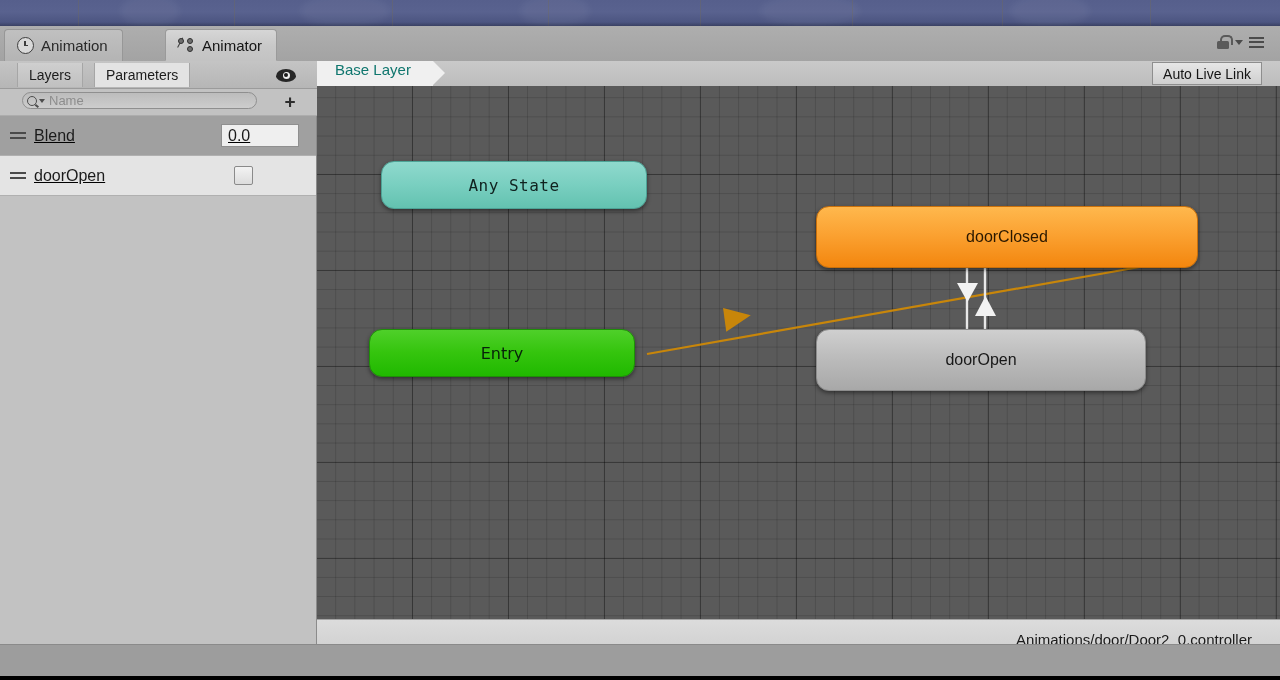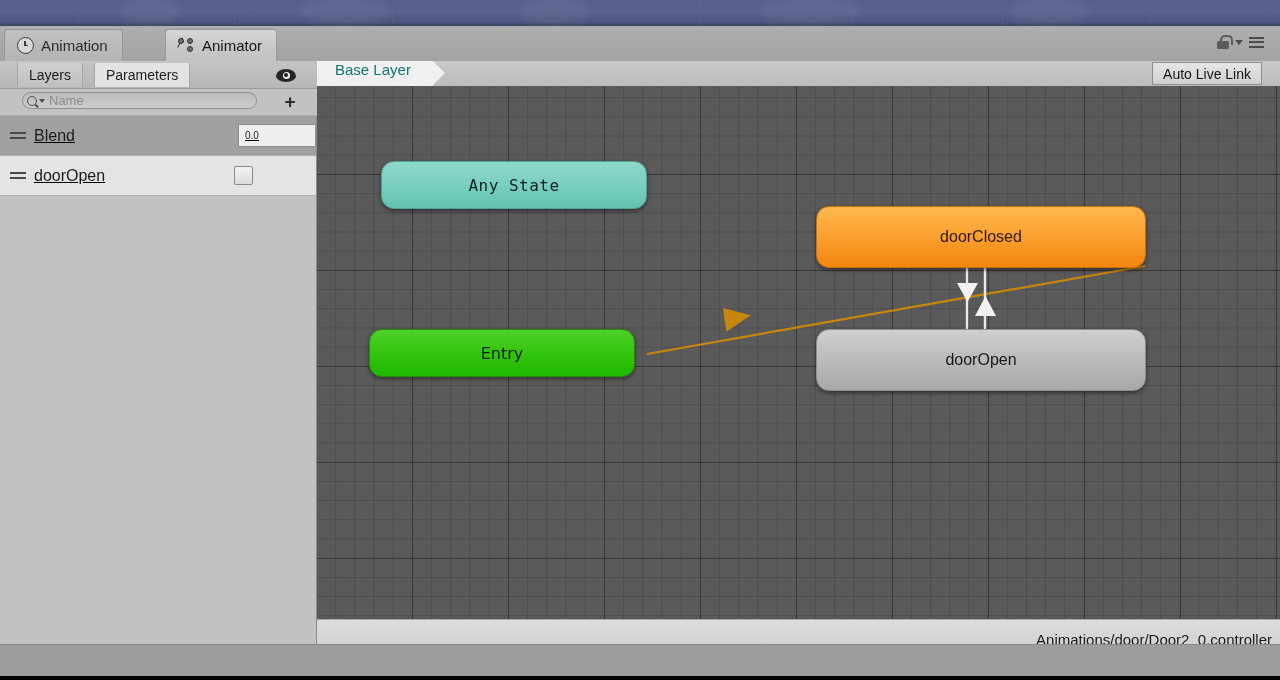--- a/index.html
+++ b/index.html
@@ -204,24 +204,24 @@
   }
   .param-row.selected { background: #a0a0a0; }
   .param-row.normal   { background: #e4e4e4; }
   .grip {
     width: 16px; margin-left: 10px; flex: none;
     display:flex; flex-direction: column; gap: 3px;
   }
   .grip span { display:block; height: 2px; background: #4a4a4a; }
   .param-name { font-size: 16px; color: #1b1b1b; margin-left: 8px; flex: 1; }
   .param-value-box {
-    width: 78px; height: 23px; 
+    width: 78px; height: 23px; margin-right: 17px;
     background: #efefef; border: 1px solid #8f8f8f;
     display:flex; align-items:center; box-sizing:border-box;
-    font-size: 10px; color: #1b1b1b; padding-left: 6px;
+    font-size: 16px; color: #1b1b1b; padding-left: 6px;
   }
   .param-checkbox {
     width: 19px; height: 19px; margin-right: 63px;
     background: linear-gradient(180deg,#f3f3f3,#dcdcdc);
     border: 1px solid #8a8a8a; border-radius: 2px; box-sizing:border-box;
   }
   .param-empty { flex:1; background:#c2c2c2; }
 
   
   .graphpanel {
@@ -305,21 +305,21 @@
     border: 1px solid #8d8d8d;
     color: #181818;
   }
 
   
   .statusbar {
     position:absolute; left:0; top: 558px; width: 963px; height: 40px;
     background: linear-gradient(180deg,#dcdcdc,#cdcdcd);
     border-top: 1px solid #a4a4a4;
     display:flex; align-items:center; justify-content:flex-end;
-    padding-right: 8px; box-sizing:border-box;
+    padding-right: 28px; box-sizing:border-box;
     font-size: 15px; color: #1a1a1a;
   }
 
   
   .bottomstrip {
     position:absolute; left:0; top: 644px; width: 1280px; height: 32px;
     background: #9d9d9d;
     border-top: 1px solid #8a8a8a;
   }
   .bottom-black {
@@ -468,21 +468,21 @@
         </svg>
 
         <div class="node node-anystate" style="left:64px;top:75px;width:266px;height:48px;">
           <span>Any State</span>
         </div>
 
         <div class="node node-entry" style="left:52px;top:243px;width:266px;height:48px;">
           <span>Entry</span>
         </div>
 
-        <div class="node node-doorclosed" style="left:499px;top:120px;width:330px;height:62px;">
+        <div class="node node-doorclosed" style="left:499px;top:120px;width:382px;height:62px;">
           <span>doorClosed</span>
         </div>
 
         <div class="node node-dooropen" style="left:499px;top:243px;width:330px;height:62px;">
           <span>doorOpen</span>
         </div>
 
       </div>
 
       <div class="statusbar">

